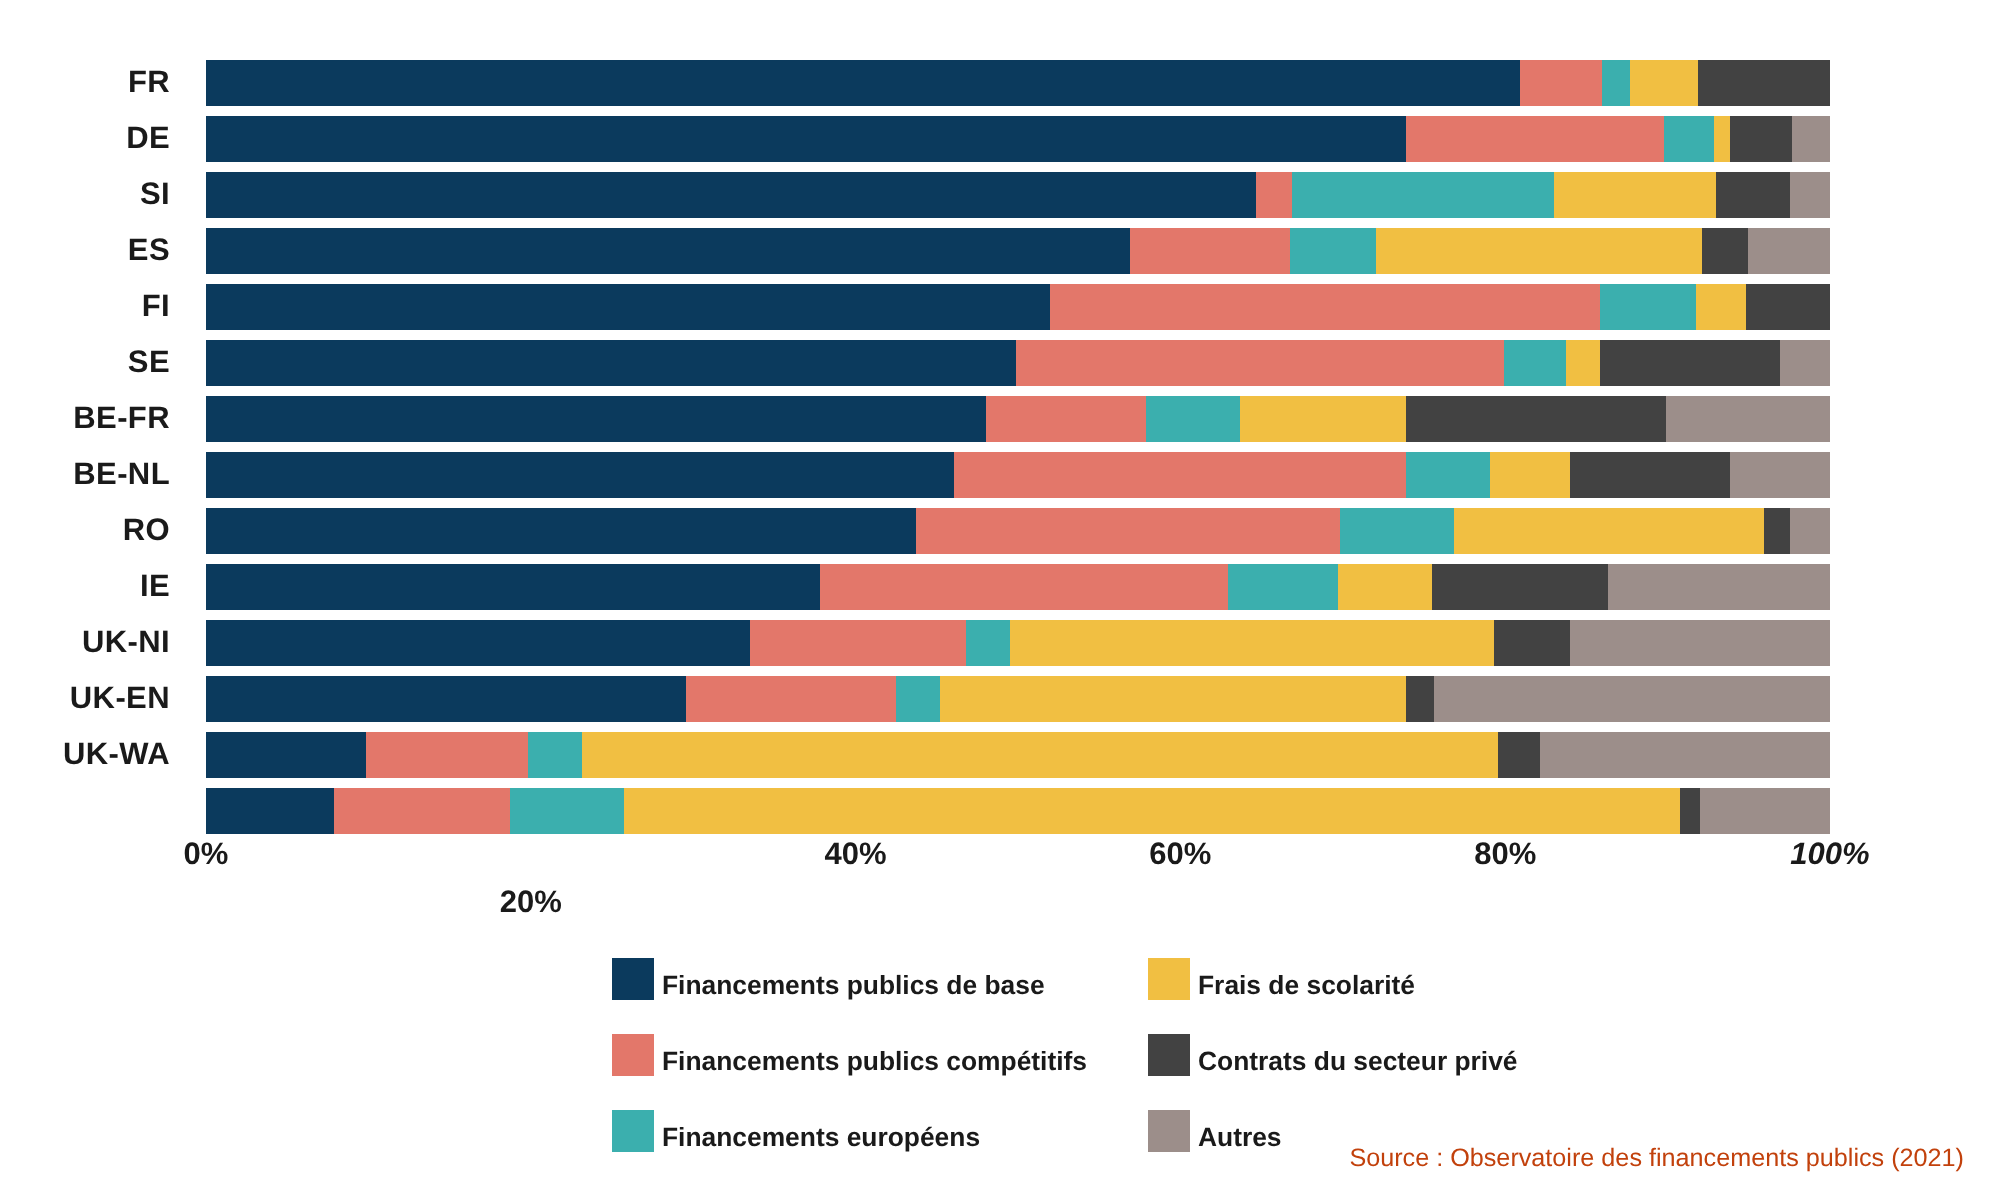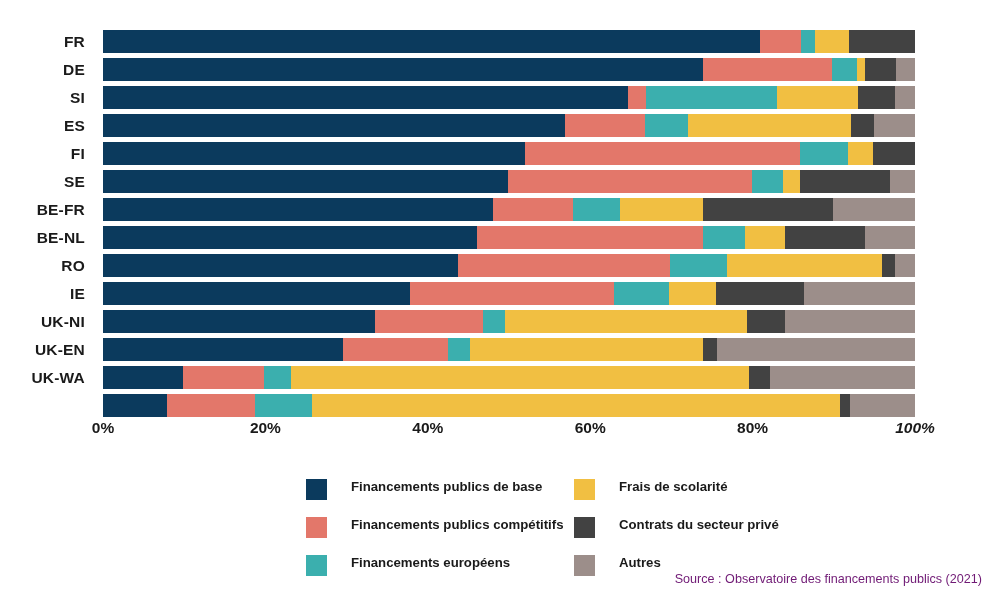--- a/index.html
+++ b/index.html
@@ -96,43 +96,43 @@
     left: 306px;
     top: 470px;
     width: 560px;
     display: grid;
     grid-template-columns: 268px 292px;
     grid-auto-rows: 38px;
     align-items: center;
   }
   .legend-item {
     display: flex;
-    align-items: flex-start;
-    gap: 24px;
+    align-items: flex-end;
+    gap: 4px;
   }
   .legend-swatch {
     width: 21px;
     height: 21px;
     flex: 0 0 21px;
     display: block;
   }
   .legend-text {
     font-size: 13.2px;
     font-weight: bold;
     color: #1a1a1a;
     white-space: nowrap;
   }
 
   
   #source-note {
     position: absolute;
     right: 18px;
     top: 572px;
     font-size: 12.6px;
-    color: #701a75;
+    color: #c2410c;
     white-space: nowrap;
   }
 </style>
 </head>
 <body>
 
 <div id="chart-root">
 
   <div id="y-labels">
       <div class="y-label">FR</div>
@@ -286,21 +286,21 @@
           <span class="seg" title="UK-WA — Financements européens : 7.1%" style="width: 7.1%; background: rgb(59, 175, 174);"></span>
           <span class="seg" title="UK-WA — Frais de scolarité : 65%" style="width: 65%; background: rgb(241, 191, 66);"></span>
           <span class="seg" title="UK-WA — Contrats du secteur privé : 1.2%" style="width: 1.2%; background: rgb(66, 66, 66);"></span>
           <span class="seg" title="UK-WA — Autres : 8%" style="width: 8%; background: rgb(156, 142, 138);"></span>
         </div>
       </div>
     </div>
 
   <div id="x-axis">
       <div class="x-tick" style="left: 0%;">0%</div>
-      <div class="x-tick" style="left: 20%;">20%</div>
+      <div class="x-tick" style="left: 20%; margin-top: 24px;">20%</div>
       <div class="x-tick" style="left: 40%;">40%</div>
       <div class="x-tick" style="left: 60%;">60%</div>
       <div class="x-tick" style="left: 80%;">80%</div>
       <div class="x-tick" style="left: 100%; font-style: italic;">100%</div>
     </div>
 
   <div id="legend">
       <div class="legend-item">
         <span class="legend-swatch" style="background: rgb(11, 58, 93);"></span>
         <span class="legend-text">Financements publics de base</span>

